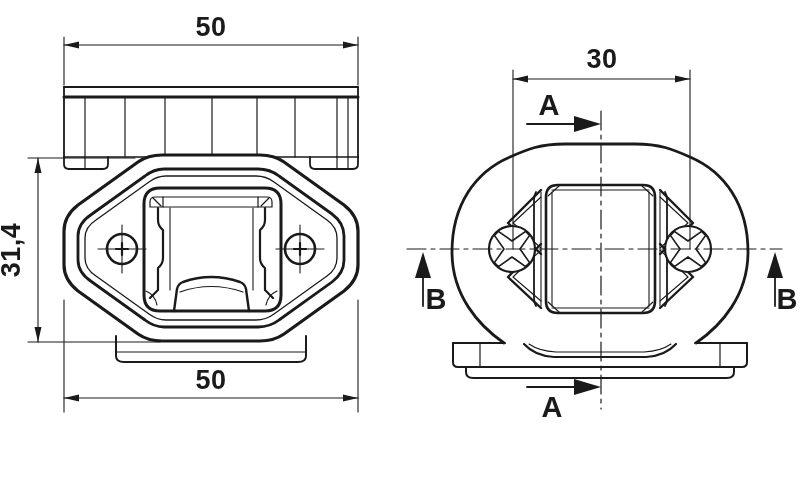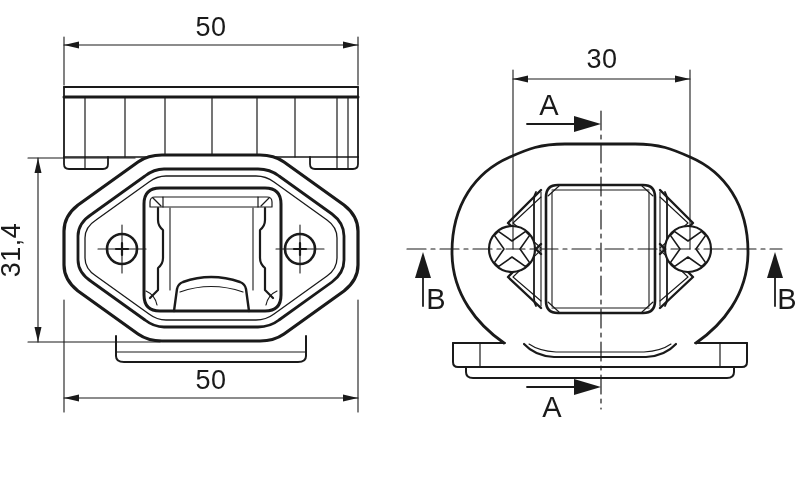--- a/index.html
+++ b/index.html
@@ -1,17 +1,17 @@
 <!DOCTYPE html>
 <html><head>
 <meta charset="utf-8">
 <style>
   html,body{margin:0;padding:0;background:#fff;}
   .page{width:800px;height:495px;background:#b91c1c;position:relative;overflow:hidden;
-        font-family:"Liberation Sans", sans-serif;}
+        font-family:"Liberation Sans", sans-serif;font-weight:bold;}
   svg{display:block;}
   text{font-family:"Liberation Sans", sans-serif;fill:#1a1a1a;}
   .dim-label{font-size:27px;letter-spacing:0.5px;}
   .sec-label{font-size:29px;}
 </style>
 </head>
 <body>
 
 <div class="page">
 <svg width="800" height="495" viewBox="0 0 800 495">

